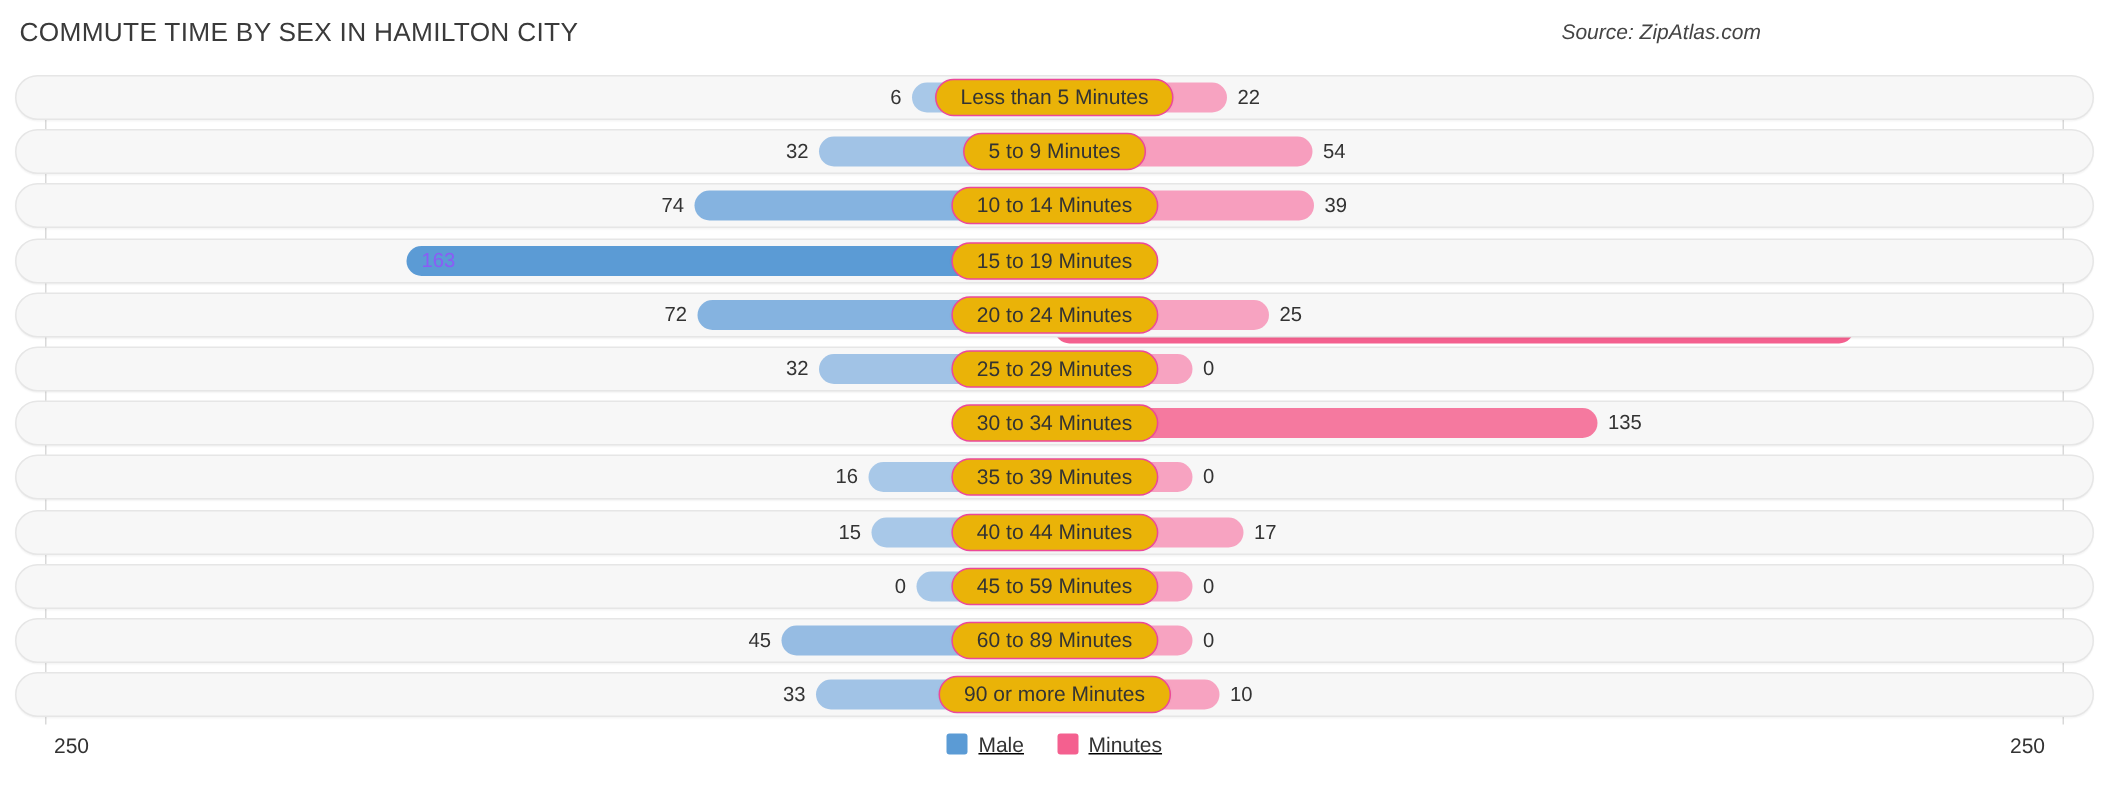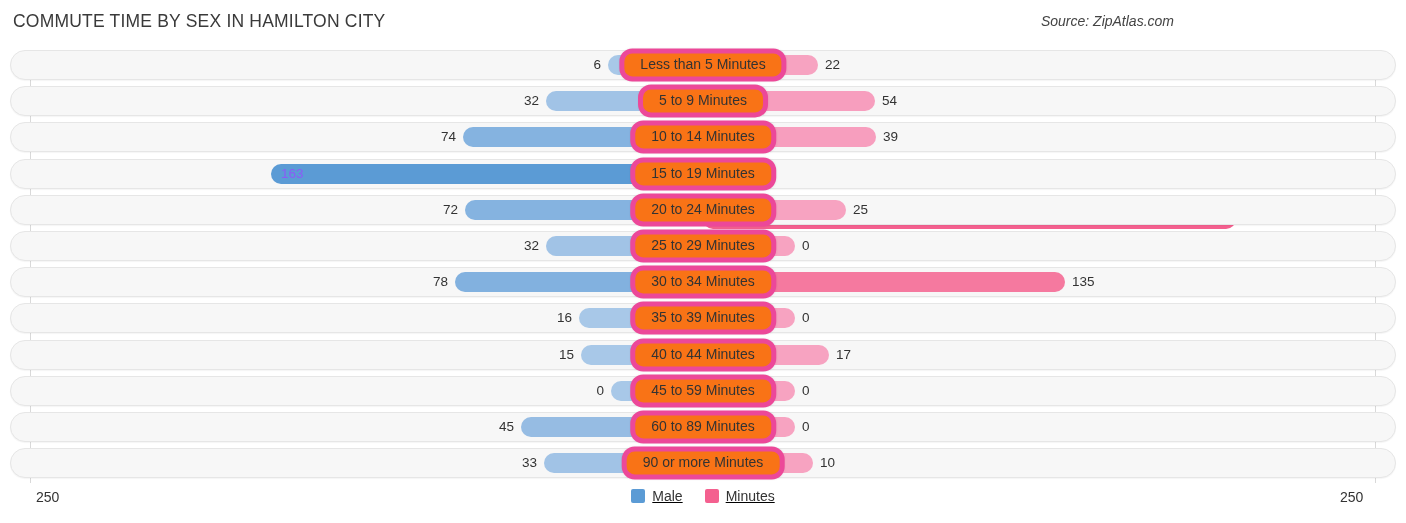--- a/index.html
+++ b/index.html
@@ -129,22 +129,22 @@
     right: 10px;
     margin-left: 0;
   }
 
   
   .pill {
     position: absolute;
     left: 50%;
     top: 50%;
     transform: translate(-50%, -50%);
-    background: #f97316;
-    border: 5px solid #ec4899;
+    background: #eab308;
+    border: 1px solid #ec4899;
     border-radius: 13px;
     padding: 3px 16px 4px 16px;
     font-size: 14px;
     color: #333;
     white-space: nowrap;
     line-height: 1.15;
     z-index: 3;
     box-shadow: 0 0 2px rgba(0,0,0,0.05);
     text-align: center;
   }
@@ -267,24 +267,20 @@
             <div class="bar male" style="width: 157px; background: rgb(161, 195, 230);"></div>
             <div class="val male">32</div>
           </div>
           <div class="barwrap female" style="width: 92px;">
             <div class="bar female" style="width: 92px; background: rgb(247, 163, 193);"></div>
             <div class="val female">0</div>
           </div>
           <div class="pill">25 to 29 Minutes</div>
         </div>
         <div class="row">
-          <div class="barwrap male" style="width: 248px;">
-            <div class="bar male" style="width: 248px; background: rgb(130, 177, 223);"></div>
-            <div class="val male">78</div>
-          </div>
           <div class="barwrap female" style="width: 362px;">
             <div class="bar female" style="width: 362px; background: rgb(245, 121, 159);"></div>
             <div class="val female">135</div>
           </div>
           <div class="pill">30 to 34 Minutes</div>
         </div>
         <div class="row">
           <div class="barwrap male" style="width: 124px;">
             <div class="bar male" style="width: 124px; background: rgb(168, 200, 232);"></div>
             <div class="val male">16</div>

